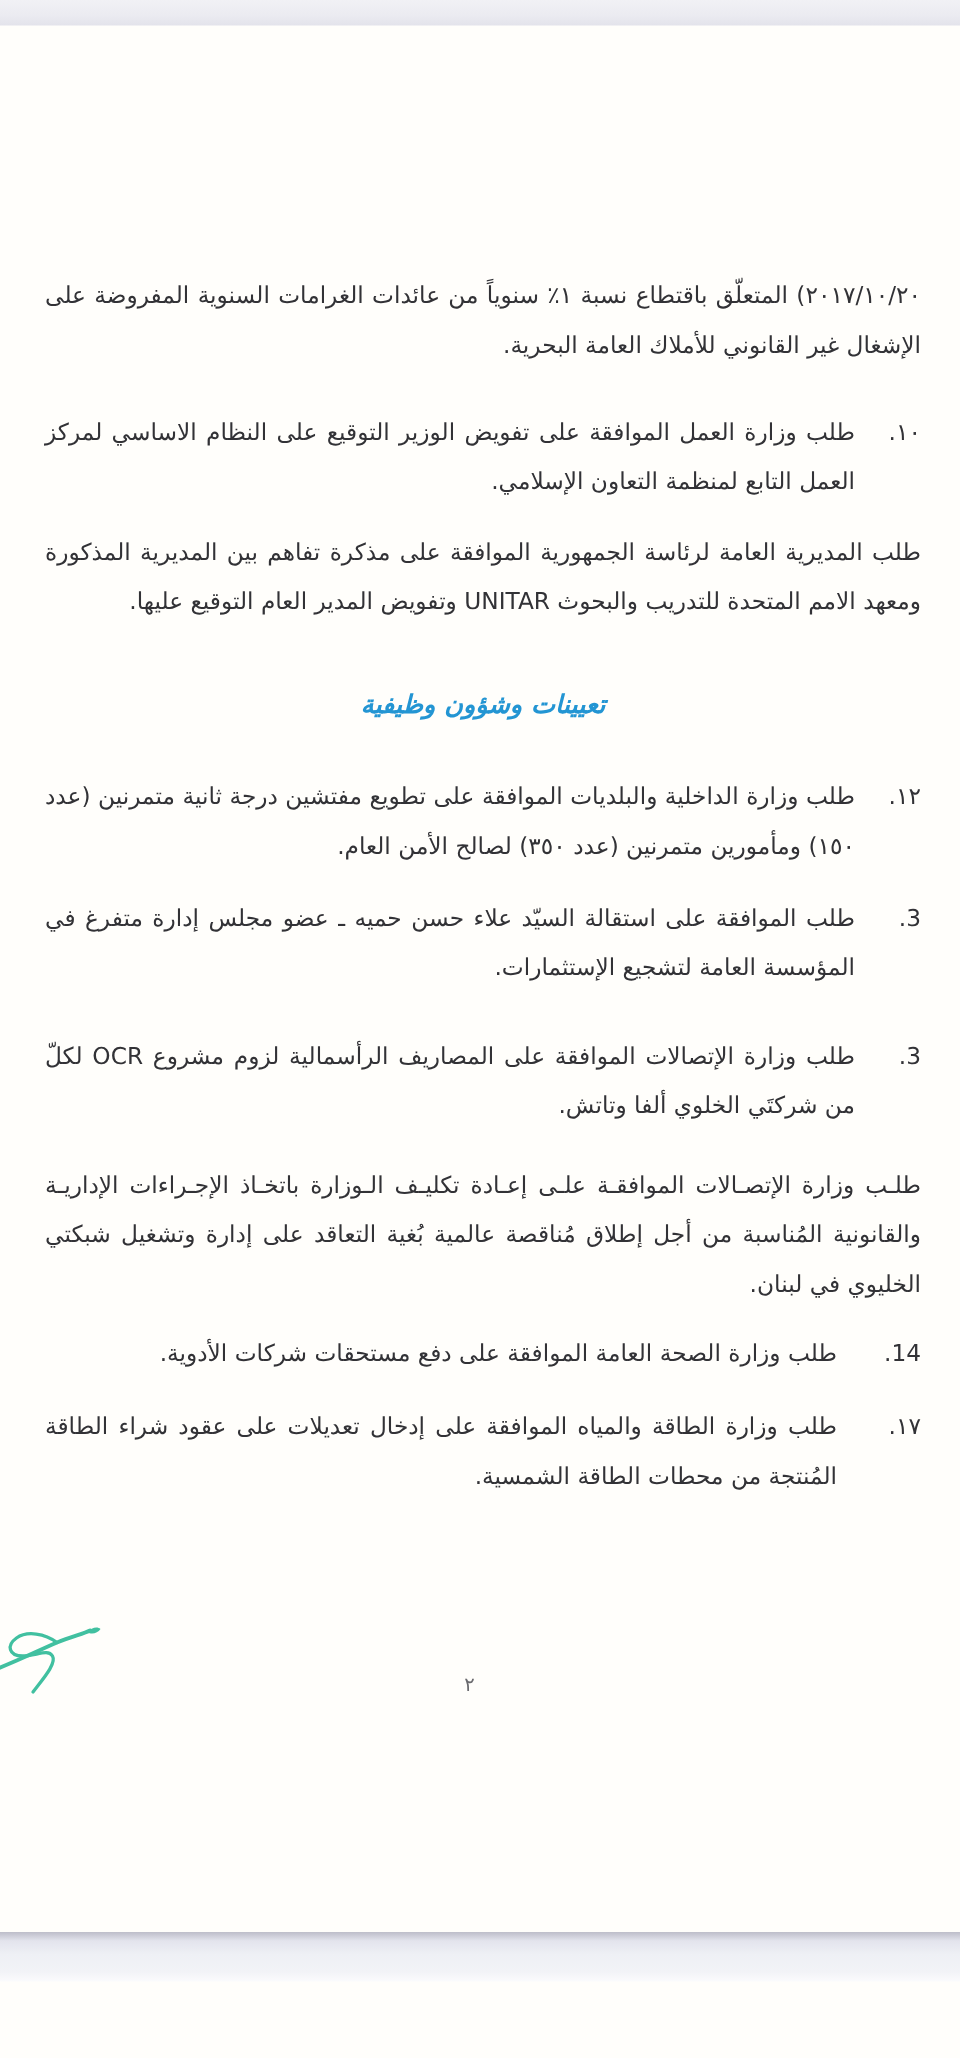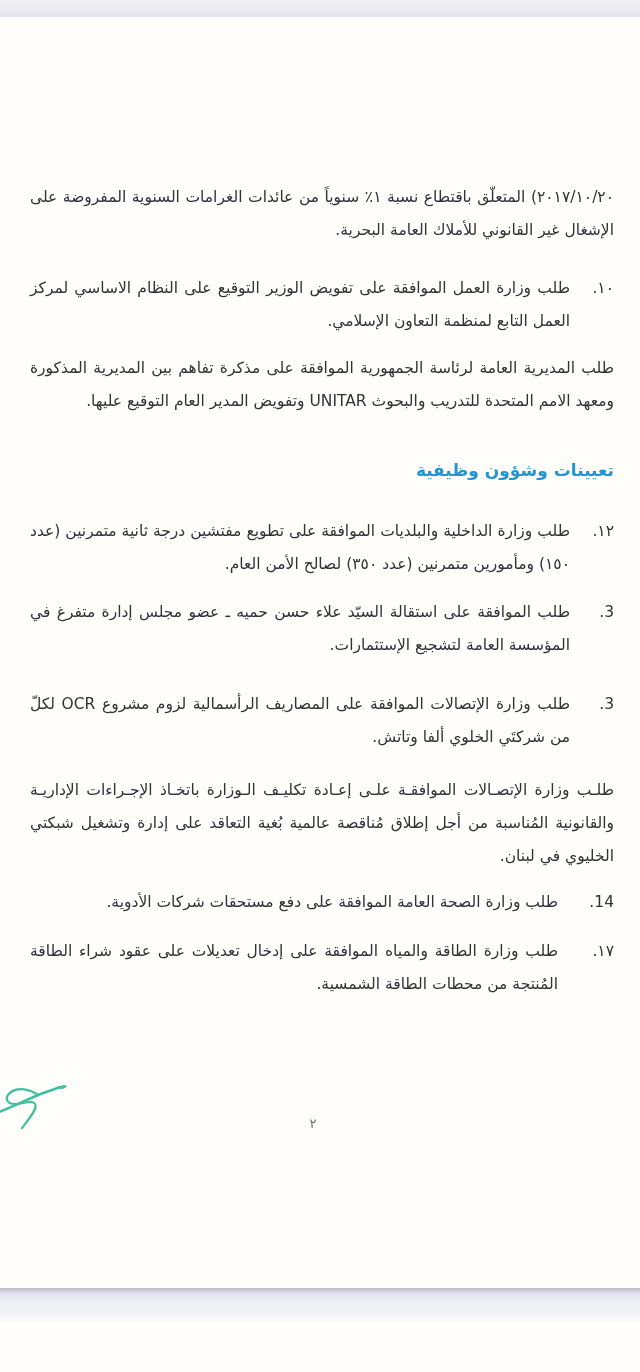--- a/index.html
+++ b/index.html
@@ -28,22 +28,22 @@
   .item { display:flex; }
   .item .num {
     flex:0 0 36px; margin-inline-end:8px;
     white-space:nowrap;
   }
   .item.wide .num { margin-inline-end:20px; }
   .item .txt { flex:1; }
   .m-item10 { margin-top:25px; }
   .m-item11 { margin-top:14px; }
   .heading {
-    text-align:right; font-weight:bold; font-size:17px;
-    color:#2395d3; line-height:30px;
+    text-align:center; font-weight:bold; font-size:17px;
+    color:#2395d3; line-height:30px;font-style:italic;
   }
   .m-head1 { margin-top:37px; }
   .m-item12 { margin-top:30px; }
   .m-item13 { margin-top:15px; }
   .m-head2 { margin-top:46px; }
   .m-item14 { margin-top:26px; }
   .m-item15 { margin-top:20px; }
   .m-item16 { margin-top:13px; }
   .m-item17 { margin-top:16px; }
   .signature {

